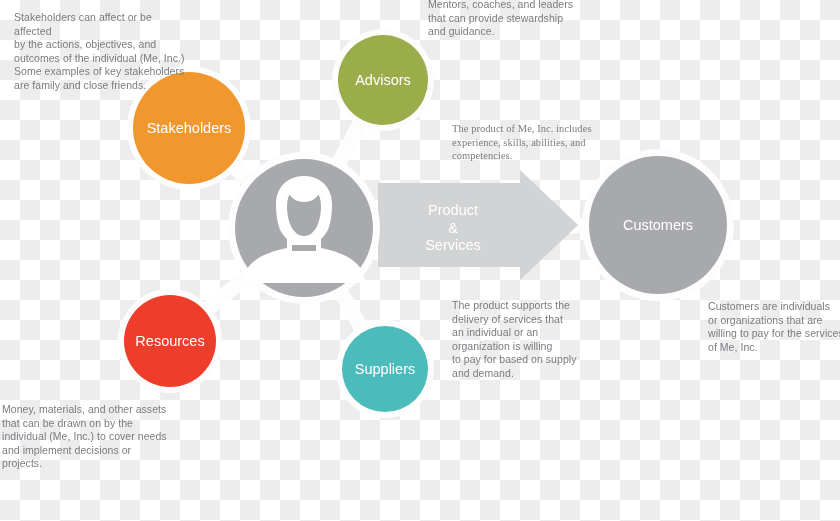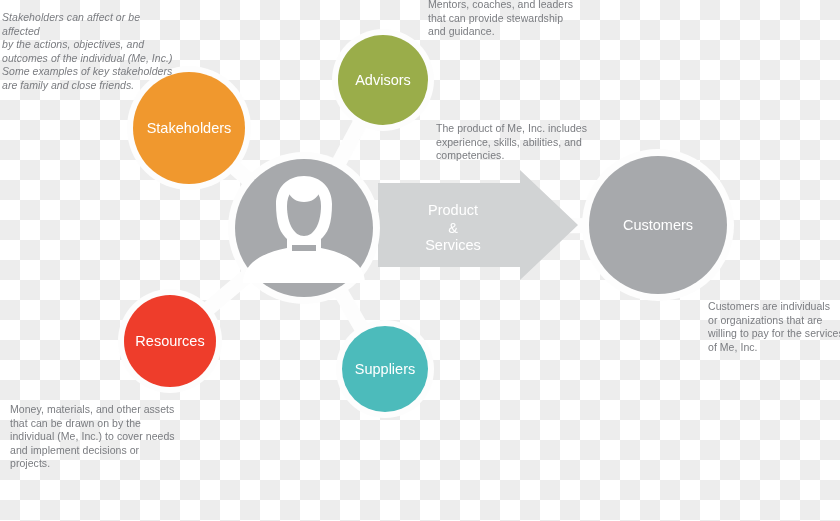--- a/index.html
+++ b/index.html
@@ -135,40 +135,46 @@
                  c -3 6 -8 10 -16 10
                  c -8 0 -13 -4 -16 -10 Z"></path>
 
         <path d="M 292 245 l 24 0 l 0 6 l -24 0 Z" fill="#a7a9ac"></path>
       </g>
       <text x="304" y="272" class="circle-label" font-size="14">Me, Inc.</text>
     </g>
 
   </svg>
 
-  <div class="note" style="left:2px; top:11px; width:176px;font-style:italic;">Stakeholders can affect or be affected
+  <div class="note" style="left:14px; top:11px; width:176px;">Stakeholders can affect or be affected
 by the actions,  objectives, and
 outcomes of the individual (Me, Inc.)
 Some examples of key stakeholders
 are family and close friends.</div>
 
   <div class="note" style="left:428px; top:-2px; width:180px;">Mentors, coaches, and leaders
 that can provide stewardship
 and guidance.</div>
 
-  <div class="note" style="left:436px; top:122px; width:160px;">The product of Me, Inc. includes
+  <div class="note" style="left:452px; top:122px; width:160px;font-family:Liberation Serif, serif;">The product of Me, Inc. includes
 experience, skills, abilities, and
 competencies.</div>
 
+  <div class="note" style="left:452px; top:299px; width:136px;">The product supports the
+delivery of services that
+an individual or an
+organization is willing
+to pay for based on supply
+and demand.</div>
 
   <div class="note" style="left:708px; top:300px; width:136px;">Customers are individuals
 or organizations that are
 willing to pay for the services
 of  Me,  Inc.</div>
 
-  <div class="note" style="left:10px; top:403px; width:180px;">Money, materials, and other assets
+  <div class="note" style="left:2px; top:403px; width:180px;">Money, materials, and other assets
 that can be drawn on by the
 individual (Me, Inc.) to cover needs
 and implement decisions or
 projects.</div>
 
 
 </div>
 
 </body></html>

